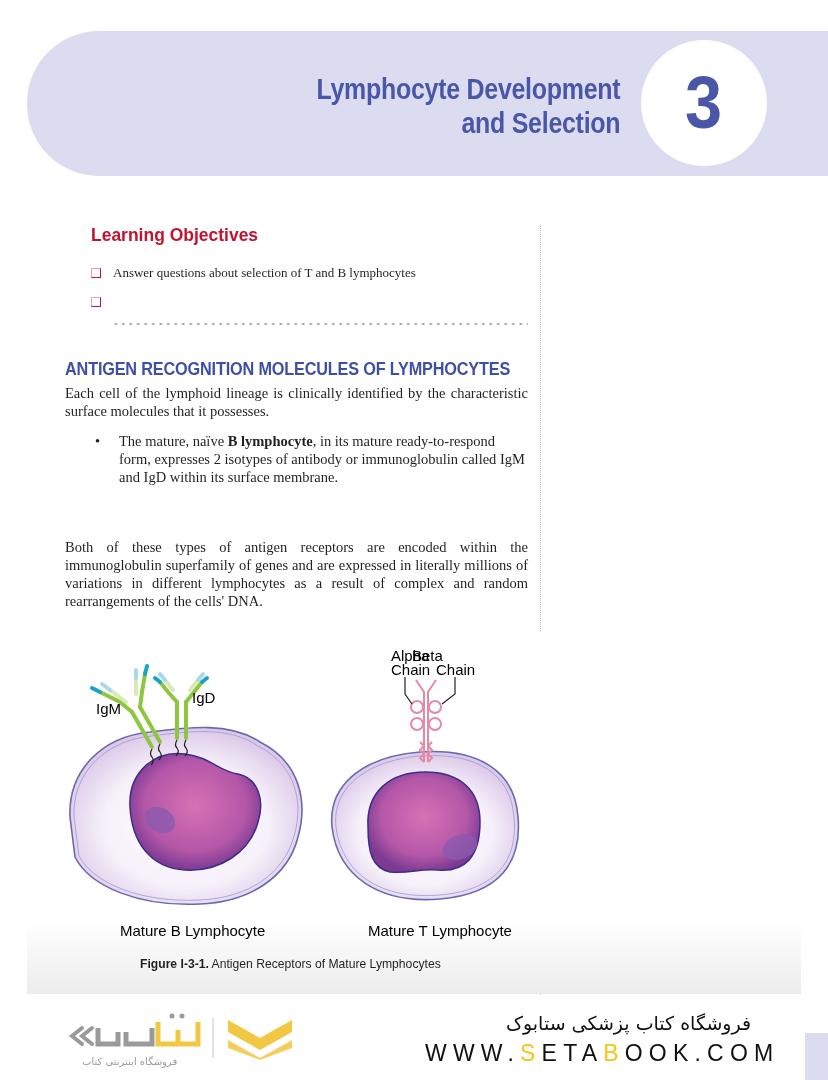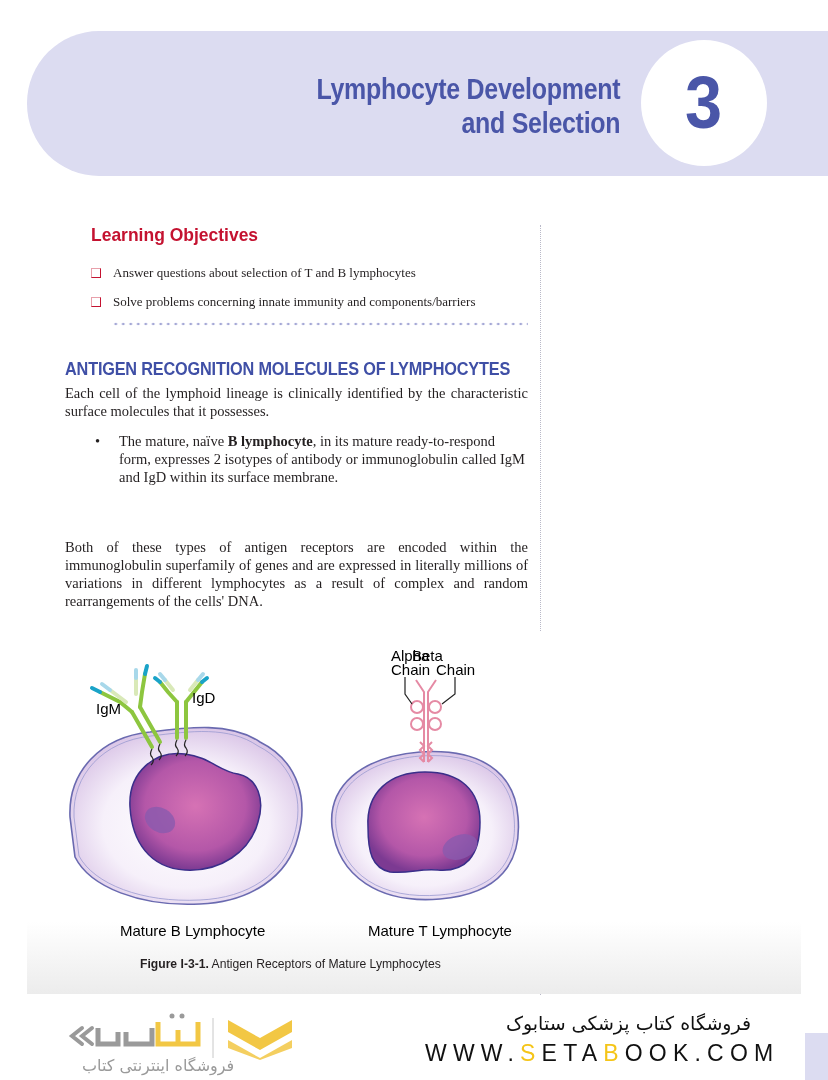--- a/index.html
+++ b/index.html
@@ -93,21 +93,21 @@
     font-size: 19px; color: #111; direction: rtl; white-space: nowrap;
   }
   .brand-url {
     position: absolute; left: 425px; top: 1040px; font-family: "Liberation Sans", sans-serif;
     font-size: 23px; letter-spacing: 6.2px; color: #111; white-space: nowrap;
   }
   .brand-url .hl { color: #f5c518; }
   .logo { position: absolute; left: 60px; top: 1010px; }
   .logo-sub {
     position: absolute; left: 82px; top: 1056px; font-family: "DejaVu Sans", sans-serif;
-    font-size: 16px; color: #9a9a9a; direction: rtl; white-space: nowrap;
+    font-size: 10px; color: #9a9a9a; direction: rtl; white-space: nowrap;
   }
 </style>
 </head>
 <body>
 
 <div class="banner"></div>
 <div class="chapter-title">
   <div>Lymphocyte Development</div>
   <div>and Selection</div>
 </div>
@@ -118,21 +118,20 @@
 <div class="col-rule"></div>
 
 <div class="lo-heading">Learning Objectives</div>
 <ul class="lo-list">
   <li class="lo-item">
     <span class="lo-box"></span>
     <span>Answer questions about selection of T and B lymphocytes</span>
   </li>
   <li class="lo-item">
     <span class="lo-box"></span>
-    <span>Solve problems concerning innate immunity and components/barriers</span>
   </li>
 </ul>
 <div class="lo-dots"></div>
 
 <div class="section-heading">ANTIGEN RECOGNITION MOLECULES OF LYMPHOCYTES</div>
 <p class="para p1">Each cell of the lymphoid lineage is clinically identified by the characteristic surface molecules that it possesses.</p>
 <ul class="bullets">
   <li class="bullet"><span>The mature, naïve </span><b>B lymphocyte</b><span>, in its mature ready-to-respond form, expresses 2 isotypes of antibody or immunoglobulin called IgM and IgD within its surface membrane.</span></li>
 </ul>
 <p class="para p2">Both of these types of antigen receptors are encoded within the immunoglobulin superfamily of genes and are expressed in literally millions of variations in different lymphocytes as a result of complex and random rearrangements of the cells' DNA.</p>

